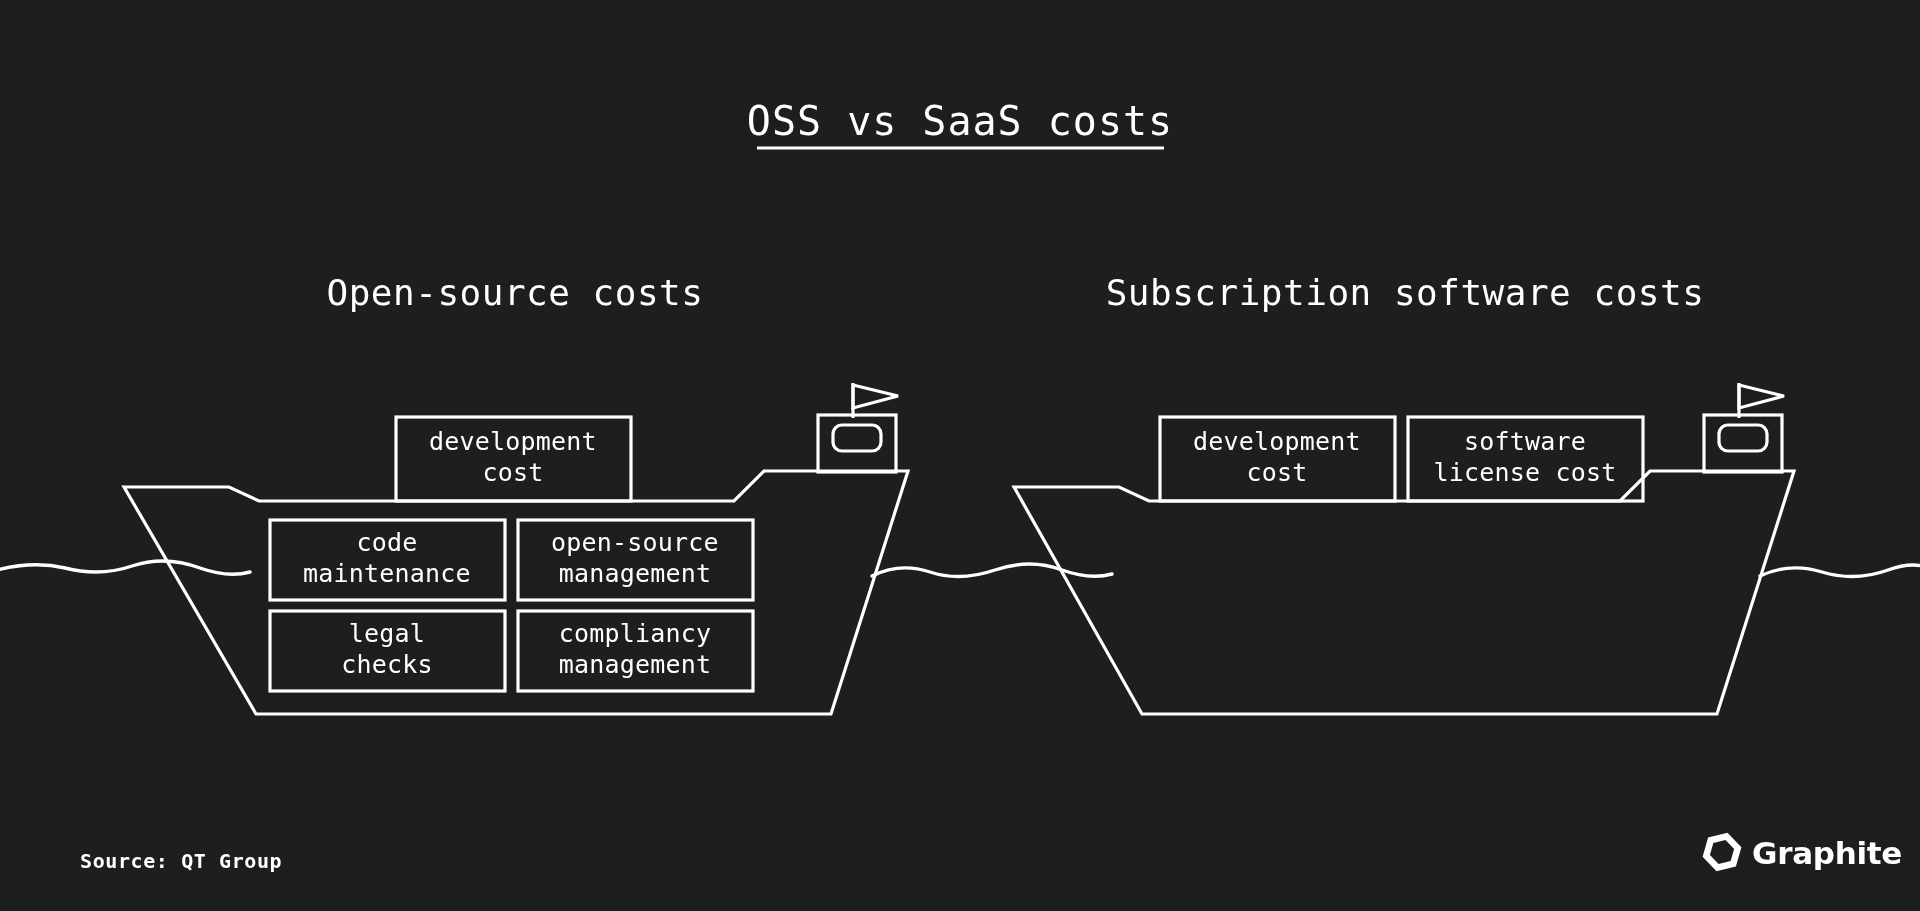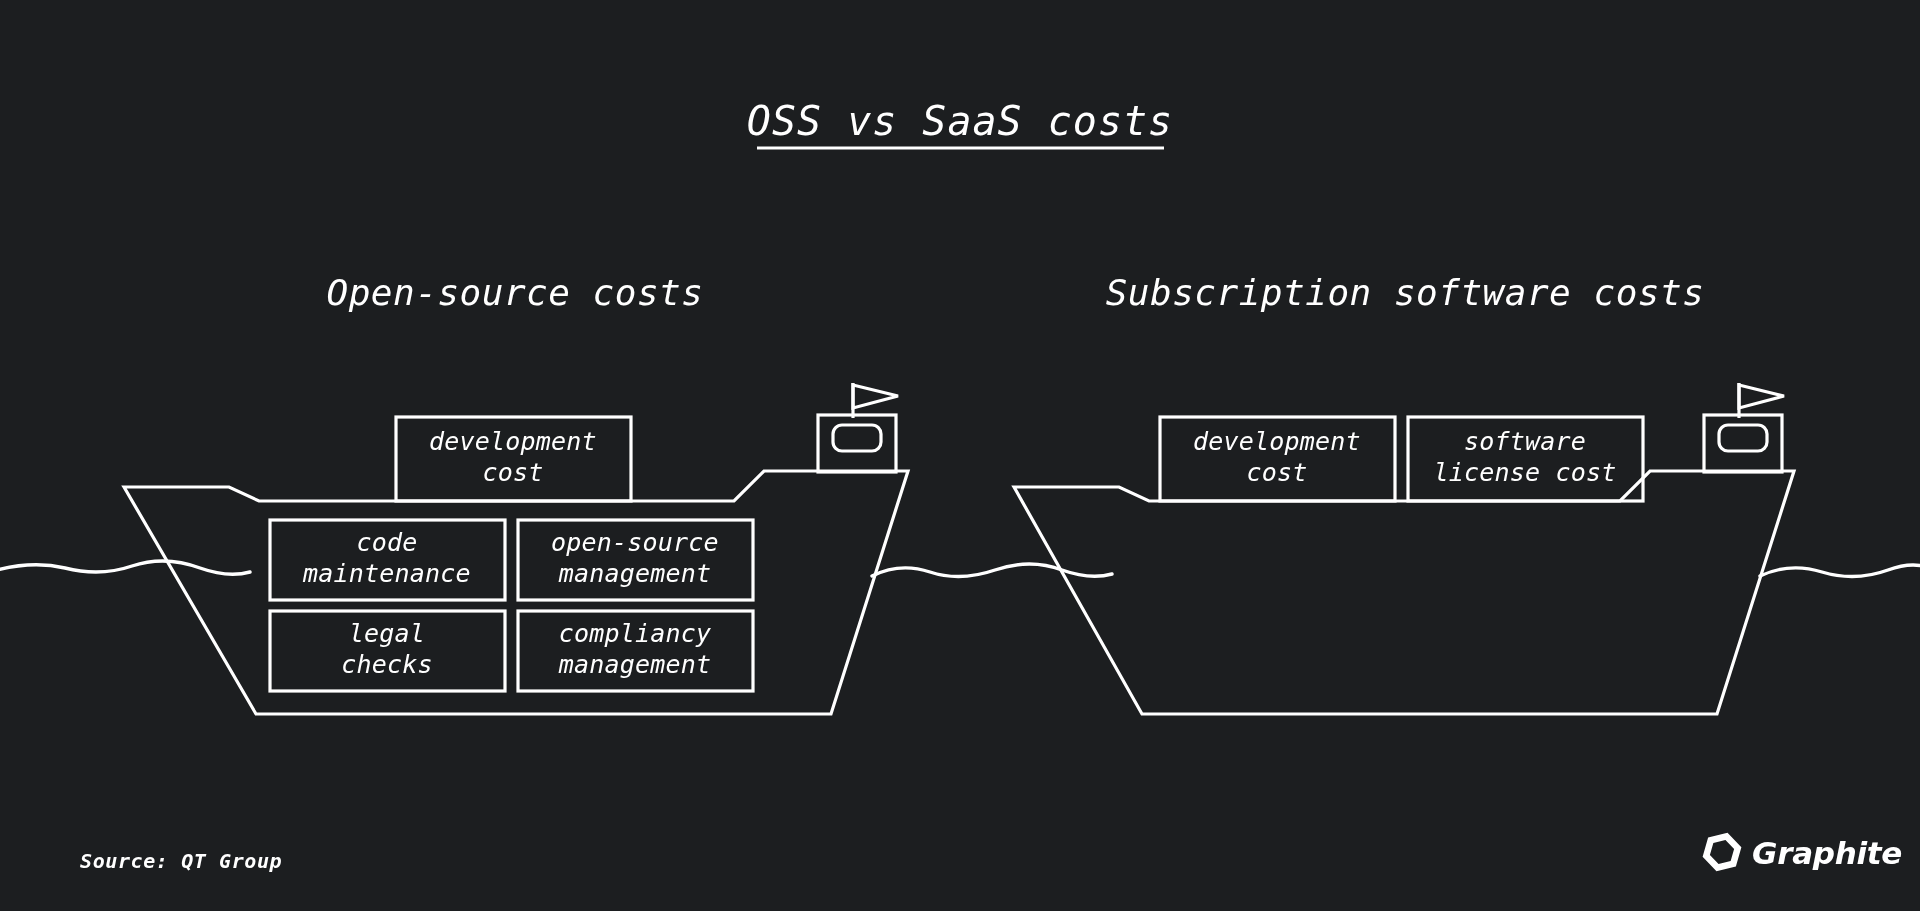--- a/index.html
+++ b/index.html
@@ -13,21 +13,20 @@
     overflow: hidden;
     font-family: "DejaVu Sans Mono", "Liberation Mono", monospace;
     color: #ffffff;
     position: relative;
   }
   #stage {
     position: absolute;
     inset: 0;
     width: 1699px;
     height: 911px;
-    font-style: italic;
   }
   svg.figure {
     position: absolute;
     left: 0;
     top: 0;
     width: 1920px;
     height: 911px;
     display: block;
   }
   .ttl {

